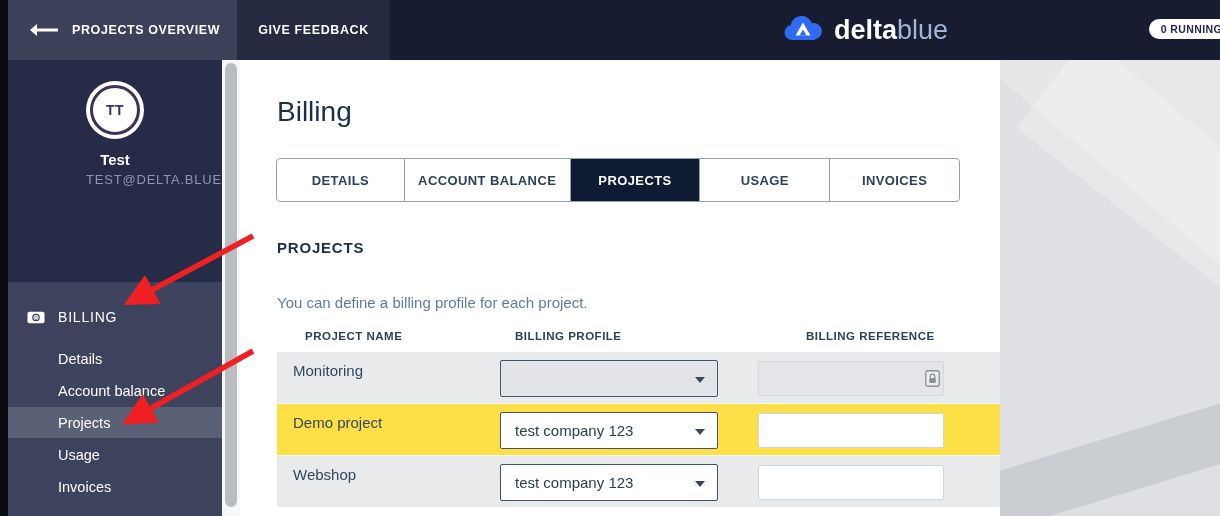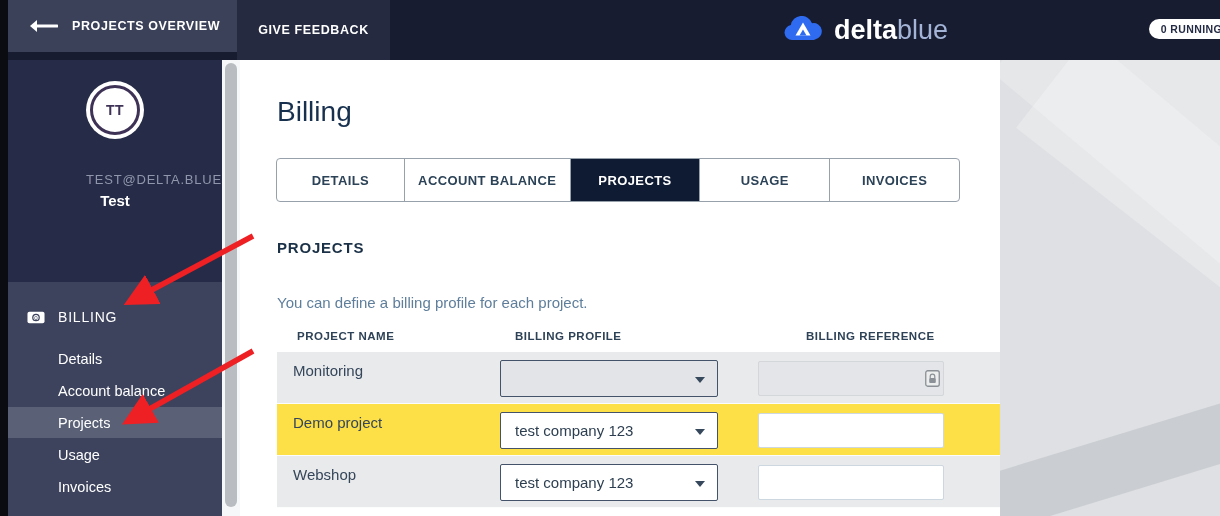--- a/index.html
+++ b/index.html
@@ -9,21 +9,21 @@
     background:#ffffff;
     -webkit-font-smoothing:antialiased;
   }
   .abs{position:absolute;}
 
   
   .window-edge{left:0;top:0;width:8px;height:516px;background:#0a0c12;}
 
   
   .topbar{left:8px;top:0;width:1212px;height:60px;background:#171c30;overflow:hidden;}
-  .back-section{position:absolute;left:0;top:0;width:229px;height:52px;background:#3b4158;
+  .back-section{position:absolute;left:0;top:0;width:229px;height:60px;background:#3b4158;
     display:flex;align-items:center;cursor:pointer;}
   .back-arrow{margin-left:20px;display:flex;align-items:center;}
   .back-label{margin-left:14px;color:#ffffff;font-size:12.5px;font-weight:bold;letter-spacing:0.6px;}
   .feedback-tile{position:absolute;left:229px;top:0;width:153px;height:60px;background:#252a41;
     display:flex;align-items:center;justify-content:center;cursor:pointer;}
   .feedback-label{color:#ffffff;font-size:12.5px;font-weight:bold;letter-spacing:0.6px;}
   .brand{position:absolute;left:774px;top:0;height:60px;display:flex;align-items:center;cursor:pointer;}
   .brand-cloud{margin-right:10px;display:flex;align-items:center;}
   .brand-text{font-size:27px;line-height:60px;}
   .brand-bold{color:#ffffff;font-weight:bold;}
@@ -33,21 +33,21 @@
 
   
   .sidebar{left:8px;top:60px;width:214px;height:456px;background:#3d435c;}
   .sidebar-top{position:absolute;left:0;top:0;width:214px;height:222px;background:#262b47;}
   .avatar{position:absolute;left:78px;top:21px;width:58px;height:58px;border-radius:50%;
     background:#ffffff;display:flex;align-items:center;justify-content:center;}
   .avatar-inner{width:44px;height:44px;border-radius:50%;border:3px solid #3e3356;
     display:flex;align-items:center;justify-content:center;
     color:#3e3356;font-size:14px;font-weight:600;letter-spacing:0.5px;}
   .user-name{position:absolute;left:0;top:91px;width:214px;text-align:center;color:#ffffff;
-    font-size:15px;font-weight:bold;margin-top:41px;}
+    font-size:15px;font-weight:bold;}
   .user-email{position:absolute;left:0;top:112px;width:214px;text-align:right;color:#9096ab;
     font-size:13px;letter-spacing:0.8px;}
   .nav-item{position:absolute;left:0;width:214px;height:40px;display:flex;align-items:center;cursor:pointer;}
   .nav-item .nav-icon{width:18px;margin-left:19px;display:flex;justify-content:center;}
   .nav-item .nav-label{margin-left:13px;color:#ffffff;font-size:14px;font-weight:500;letter-spacing:0.8px;}
   .nav-my-account{top:166px;}
   .nav-billing{top:237px;}
   .subnav-item{position:absolute;left:0;width:214px;height:31px;display:flex;align-items:center;cursor:pointer;}
   .subnav-item .sub-label{margin-left:50px;color:#ffffff;font-size:14.5px;}
   .subnav-item.active{background:#5a6075;}
@@ -68,21 +68,21 @@
   .tab.active{background:#0f1b33;color:#ffffff;}
   .t-details{width:128px;} .t-balance{width:166px;} .t-projects{width:130px;}
   .t-usage{width:130px;} .t-invoices{width:129px;}
   .section-title{position:absolute;left:37px;top:179px;font-size:15px;font-weight:bold;
     letter-spacing:0.8px;color:#1b3147;}
   .description{position:absolute;left:37px;top:234px;font-size:15px;color:#5e7e9b;}
 
   .col-headers{position:absolute;left:37px;top:270px;width:685px;height:16px;
     font-size:11.5px;font-weight:bold;letter-spacing:0.5px;color:#2e4257;}
   .col-h{position:absolute;top:0;}
-  .col-h.c1{left:20px;} .col-h.c2{left:238px;} .col-h.c3{left:481px;padding-left:48px;}
+  .col-h.c1{left:28px;} .col-h.c2{left:238px;} .col-h.c3{left:481px;padding-left:48px;}
 
   .rows{position:absolute;left:37px;top:292px;width:685px;}
   .trow{position:relative;width:777px;height:52px;border-bottom:1px solid #fbfcfc;box-sizing:border-box;padding-left:24px;}
   .trow.gray{background:#e8eaec;}
   .trow.light{background:#fde047;}
   .proj-name{position:absolute;left:16px;top:10px;font-size:15px;color:#35465a;}
   .sel{position:absolute;left:223px;top:8px;width:218px;height:37px;box-sizing:border-box;
     border:1px solid #44536a;border-radius:2px;background:#ffffff;display:flex;align-items:center;
     padding:0 30px 0 14px;font-size:15px;color:#2c3e50;cursor:pointer;}
   .sel.disabled{background:#e2e4e7;}

